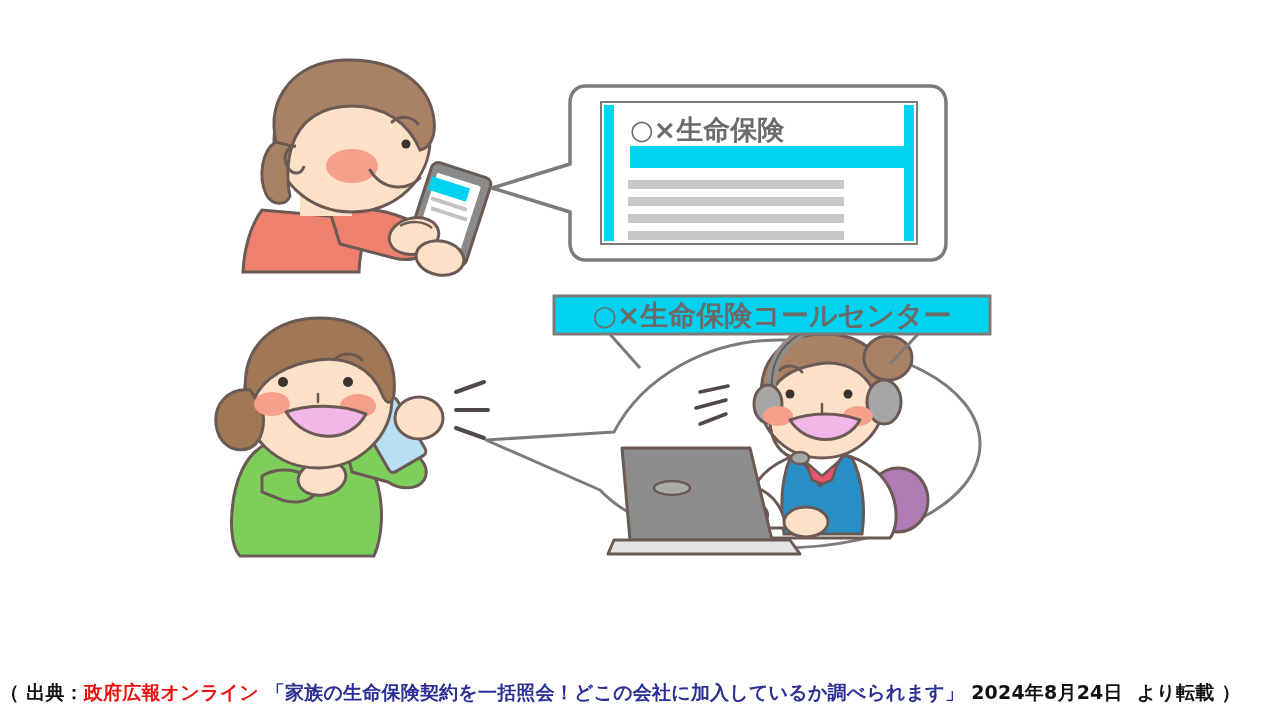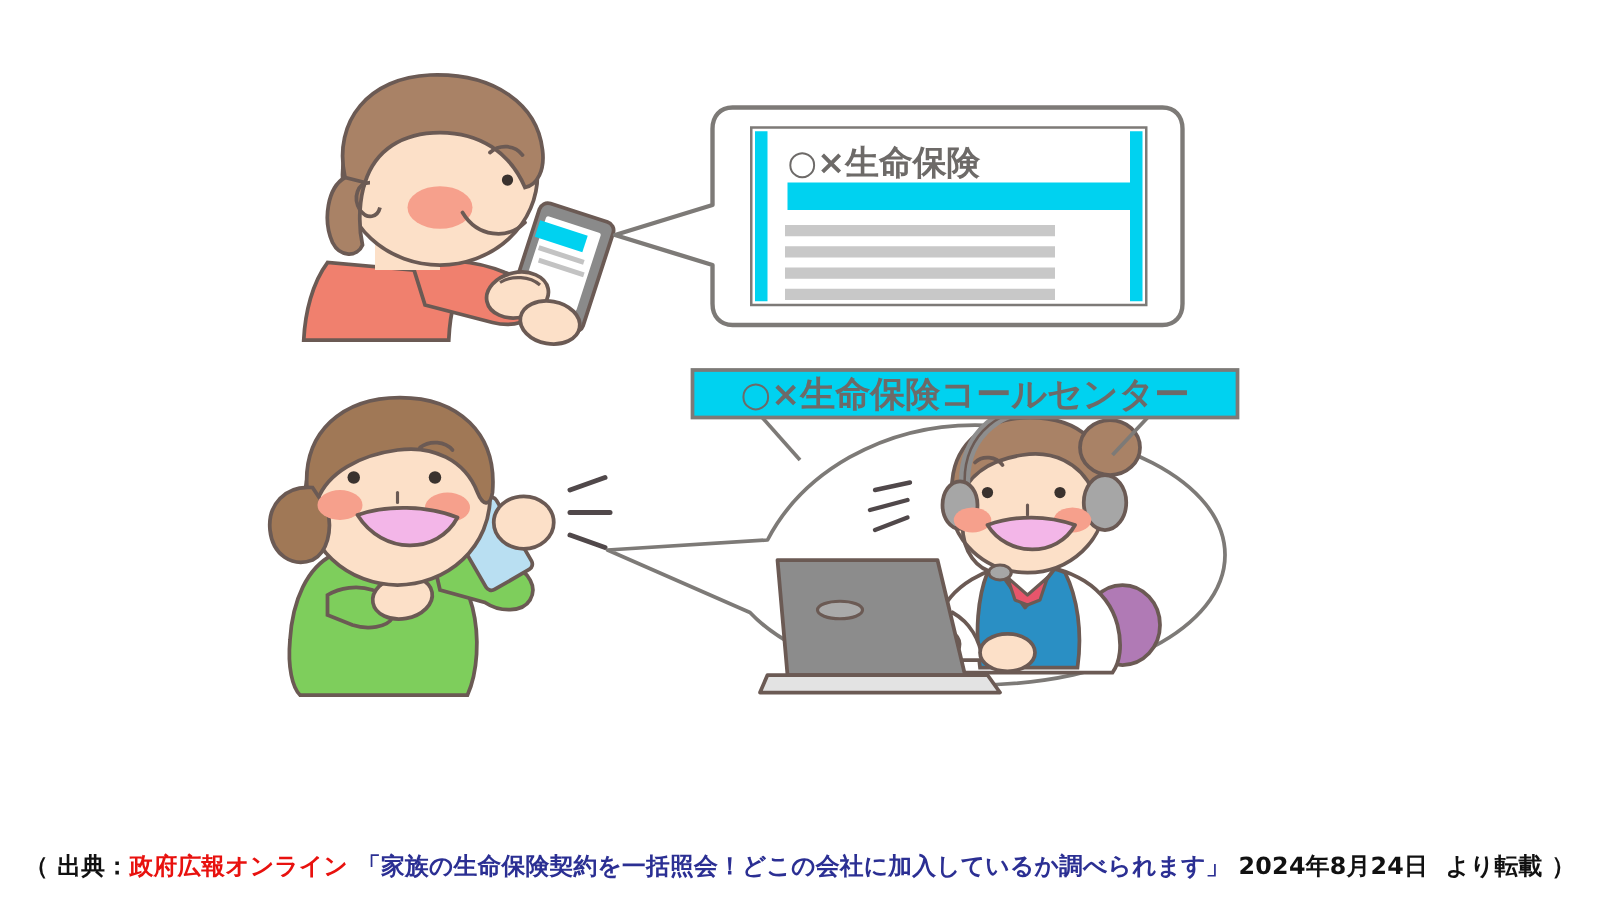--- a/index.html
+++ b/index.html
@@ -21,21 +21,20 @@
     top: 0;
     width: 1280px;
     height: 660px;
   }
 
   .caption-bar {
     position: absolute;
     left: 0;
     bottom: 14px;
     width: 1280px;
-    text-align: center;
     white-space: nowrap;
     font-size: 19px;
     font-weight: bold;
     letter-spacing: 0.2px;
     font-family: "DejaVu Sans", "Liberation Sans", sans-serif;
   }
   .cap-black { color: #111111; }
   .cap-red   { color: #e8110e; }
   .cap-blue  { color: #2b2f93; }
   .cap-sp    { display: inline-block; width: 7px; }

